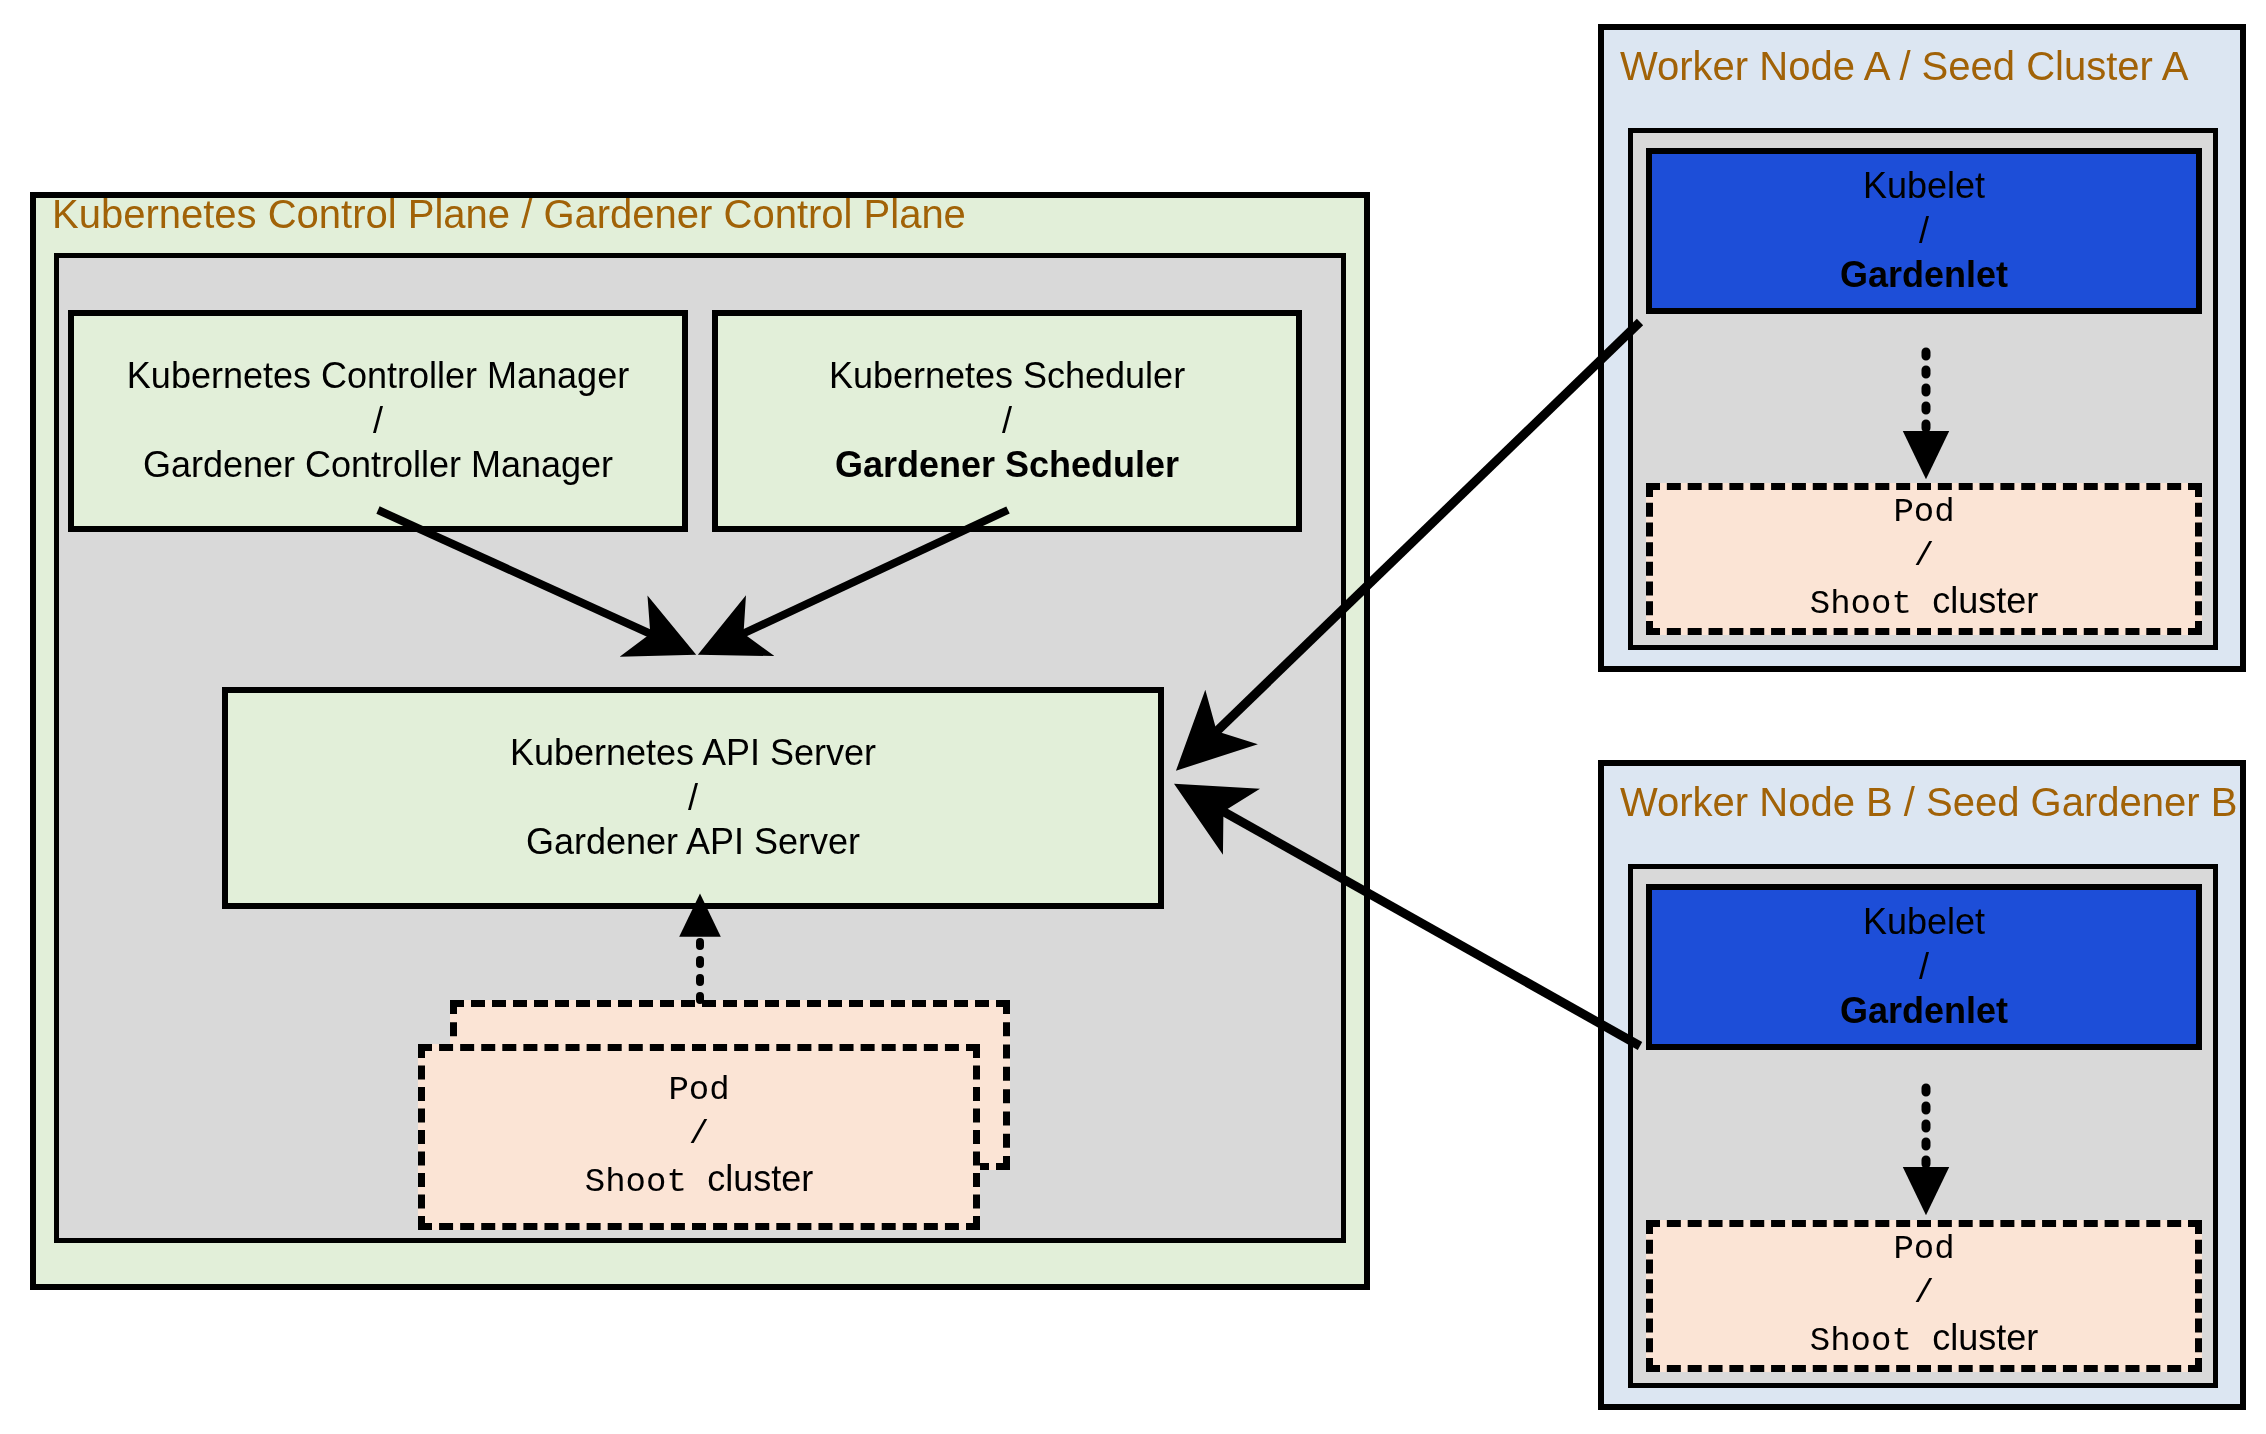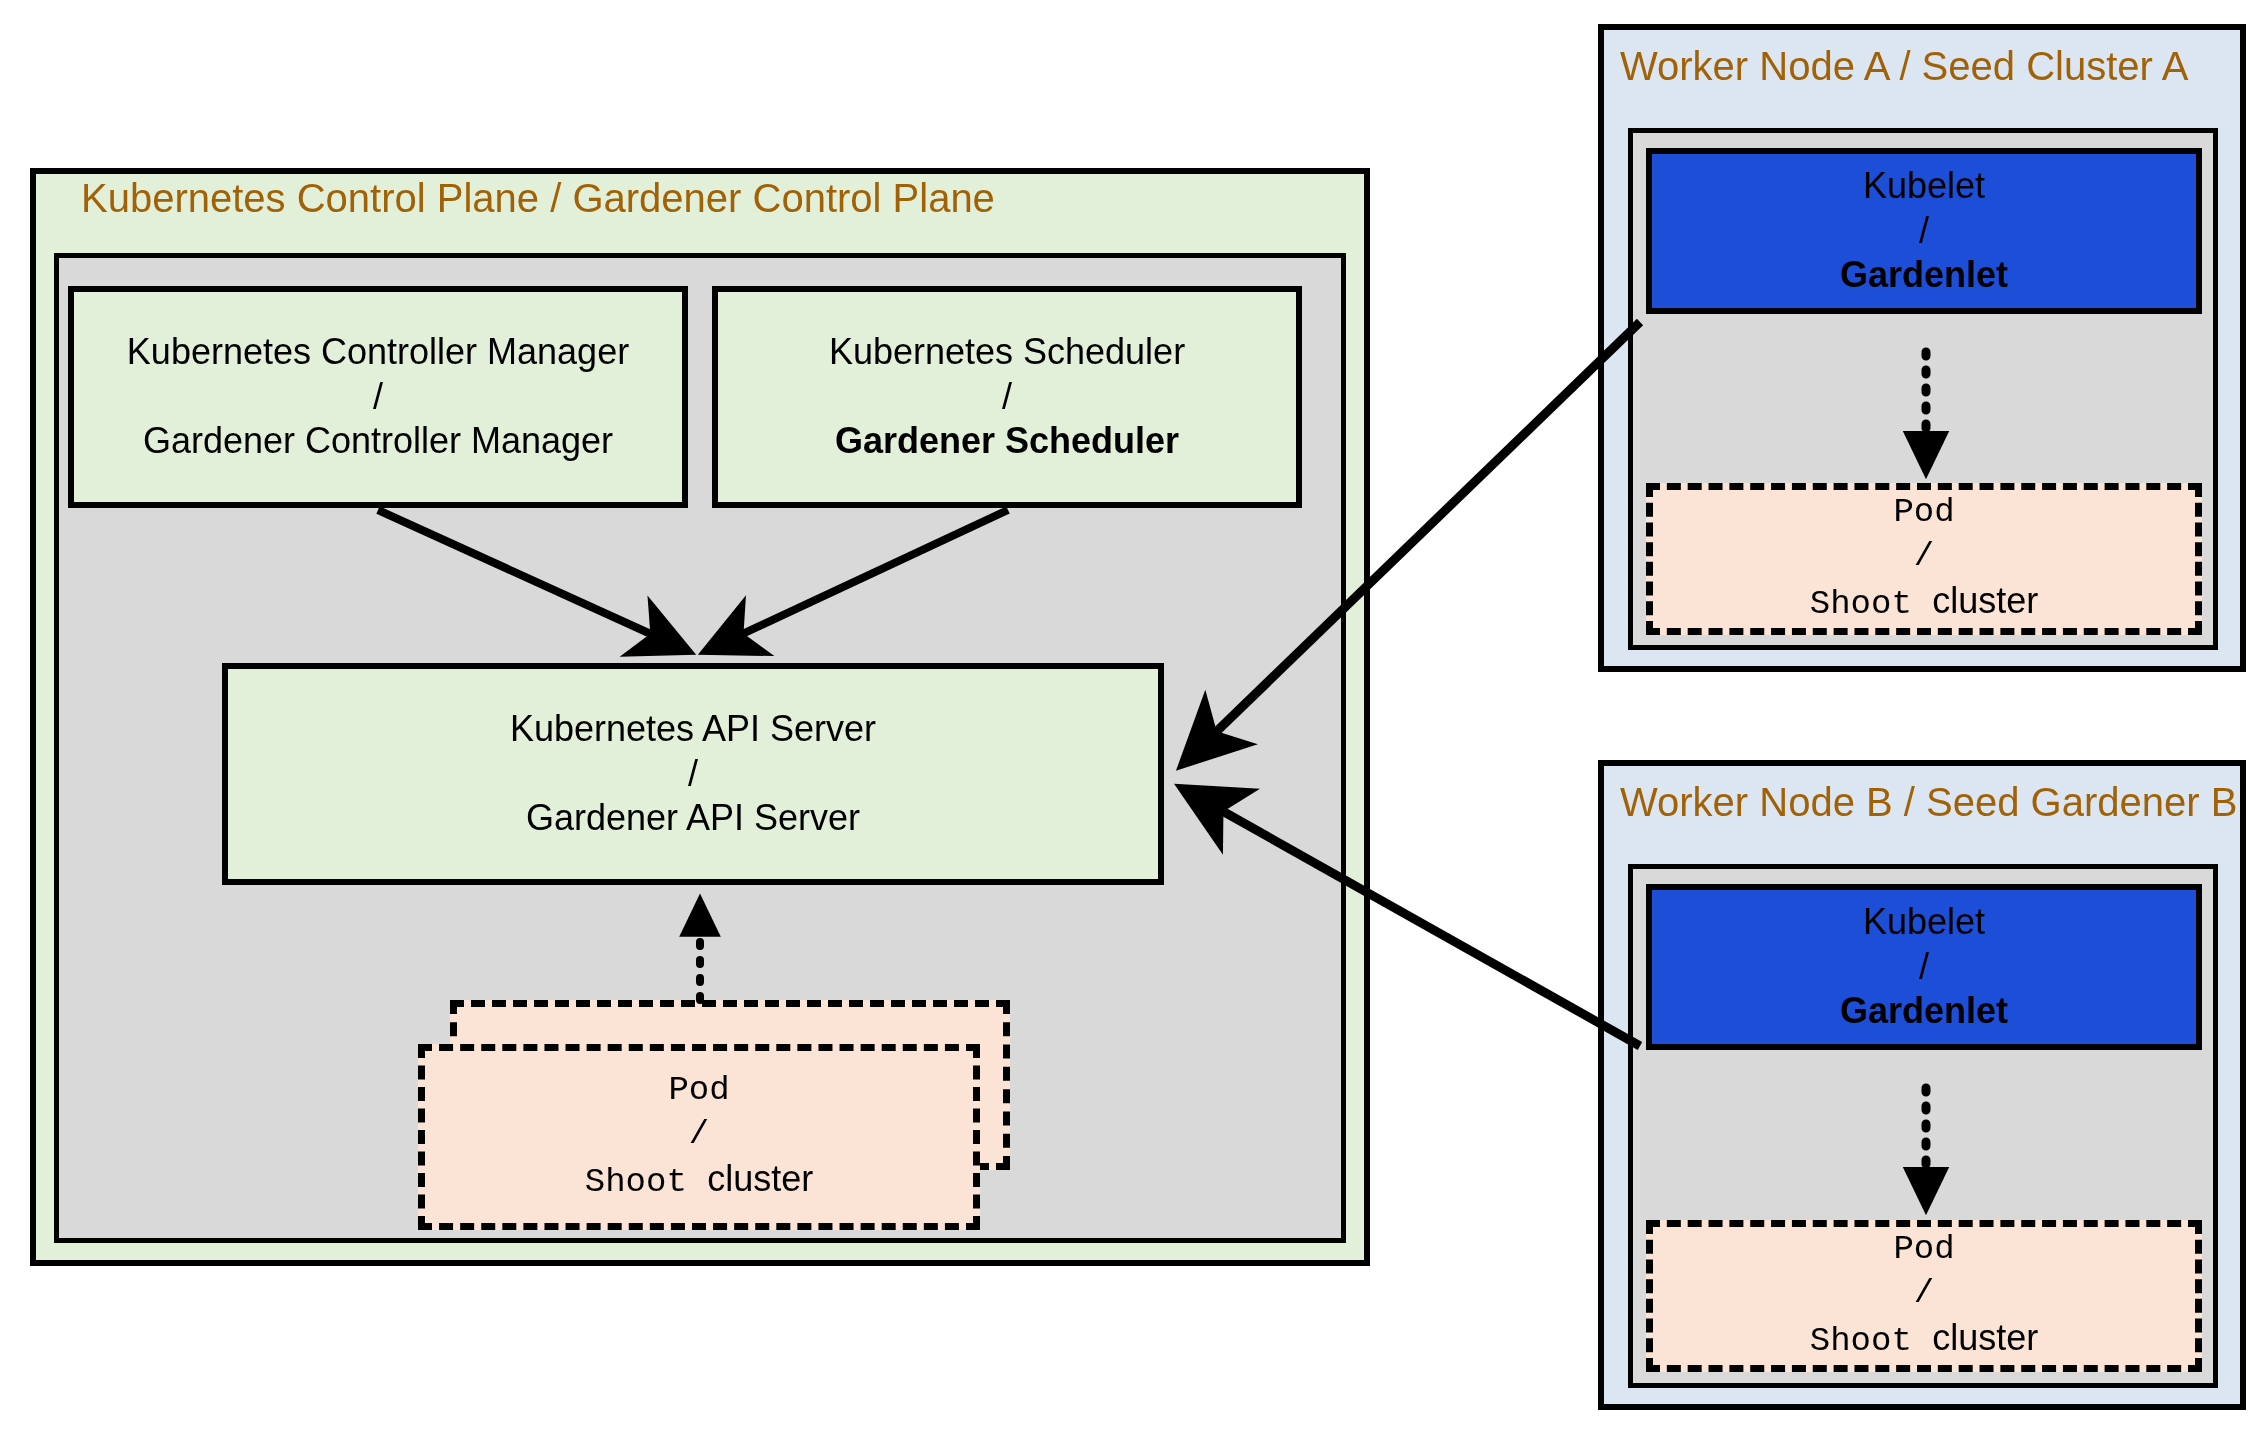--- a/index.html
+++ b/index.html
@@ -29,21 +29,21 @@
     text-align: center;
     color: #000000;
   }
   .solid-border { border: 6px solid #000000; }
   .thin-border  { border: 5px solid #000000; }
   .dashed-border{
     border: 7px dashed #000000;
   }
 
   
-  .fill-green   { background: #e2efd9; }
+  .fill-green   { background: #e2efd9; margin-top: 24px; }
   .fill-gray    { background: #d9d9d9; }
   .fill-blue    { background: #dce6f2; }
   .fill-orange  { background: #1d4ed8; }
   .fill-peach   { background: #fbe4d5; }
 
   
   .title-label {
     position: absolute;
     font-size: 40px;
     line-height: 1.12;
@@ -78,21 +78,21 @@
     pointer-events: none;
   }
 </style>
 </head>
 <body>
 
 <div id="canvas">
 
   <div class="box solid-border fill-green" style="left:30px; top:168px; width:1340px; height:1098px;"></div>
 
-  <div class="title-label" style="left:52px; top:176px;margin-left:29px;">Kubernetes Control Plane / Gardener Control Plane</div>
+  <div class="title-label" style="left:52px; top:192px;">Kubernetes Control Plane / Gardener Control Plane</div>
 
   <div class="box thin-border fill-gray" style="left:54px; top:253px; width:1292px; height:990px;"></div>
 
   <div class="box solid-border fill-green node-text" style="left:68px; top:286px; width:620px; height:222px;">
     <div>Kubernetes Controller Manager</div>
     <div class="slash-row">/</div>
     <div>Gardener Controller Manager</div>
   </div>
 
   <div class="box solid-border fill-green node-text" style="left:712px; top:286px; width:590px; height:222px;text-align:right;">

